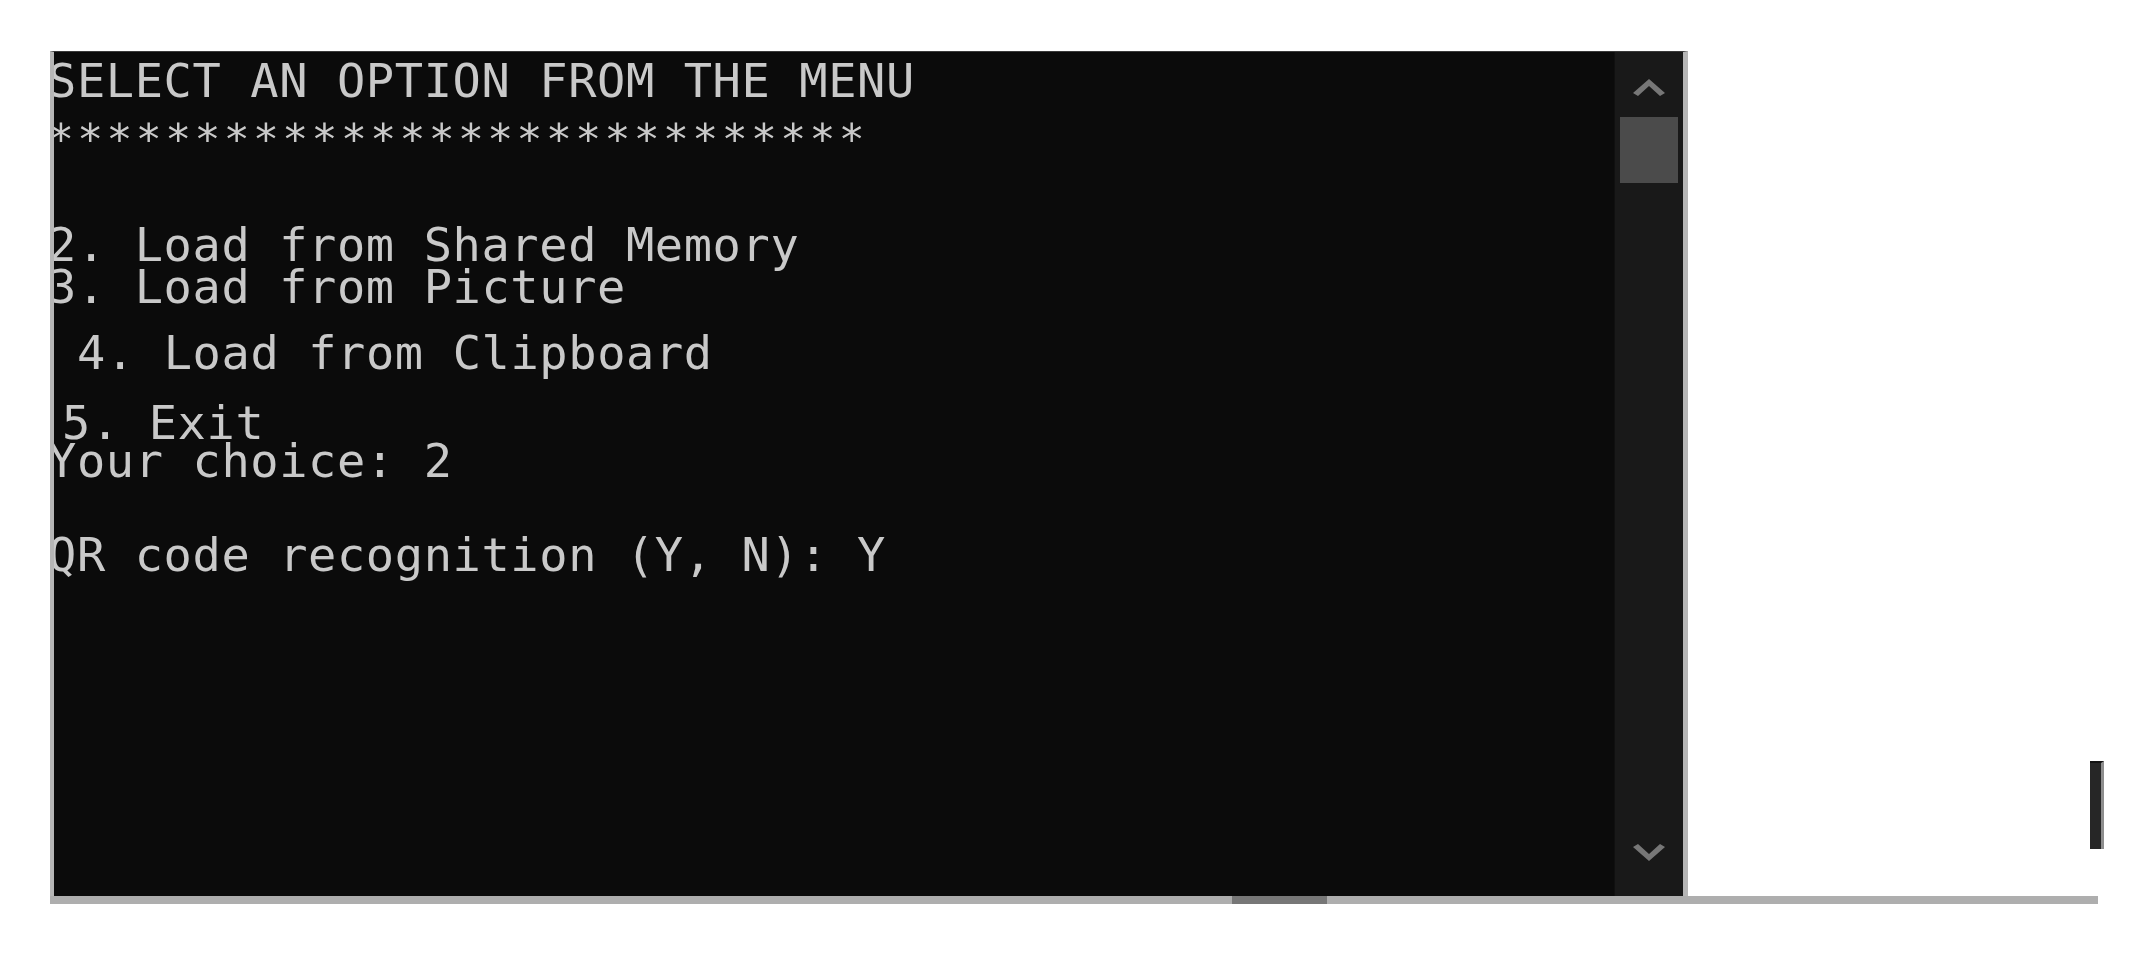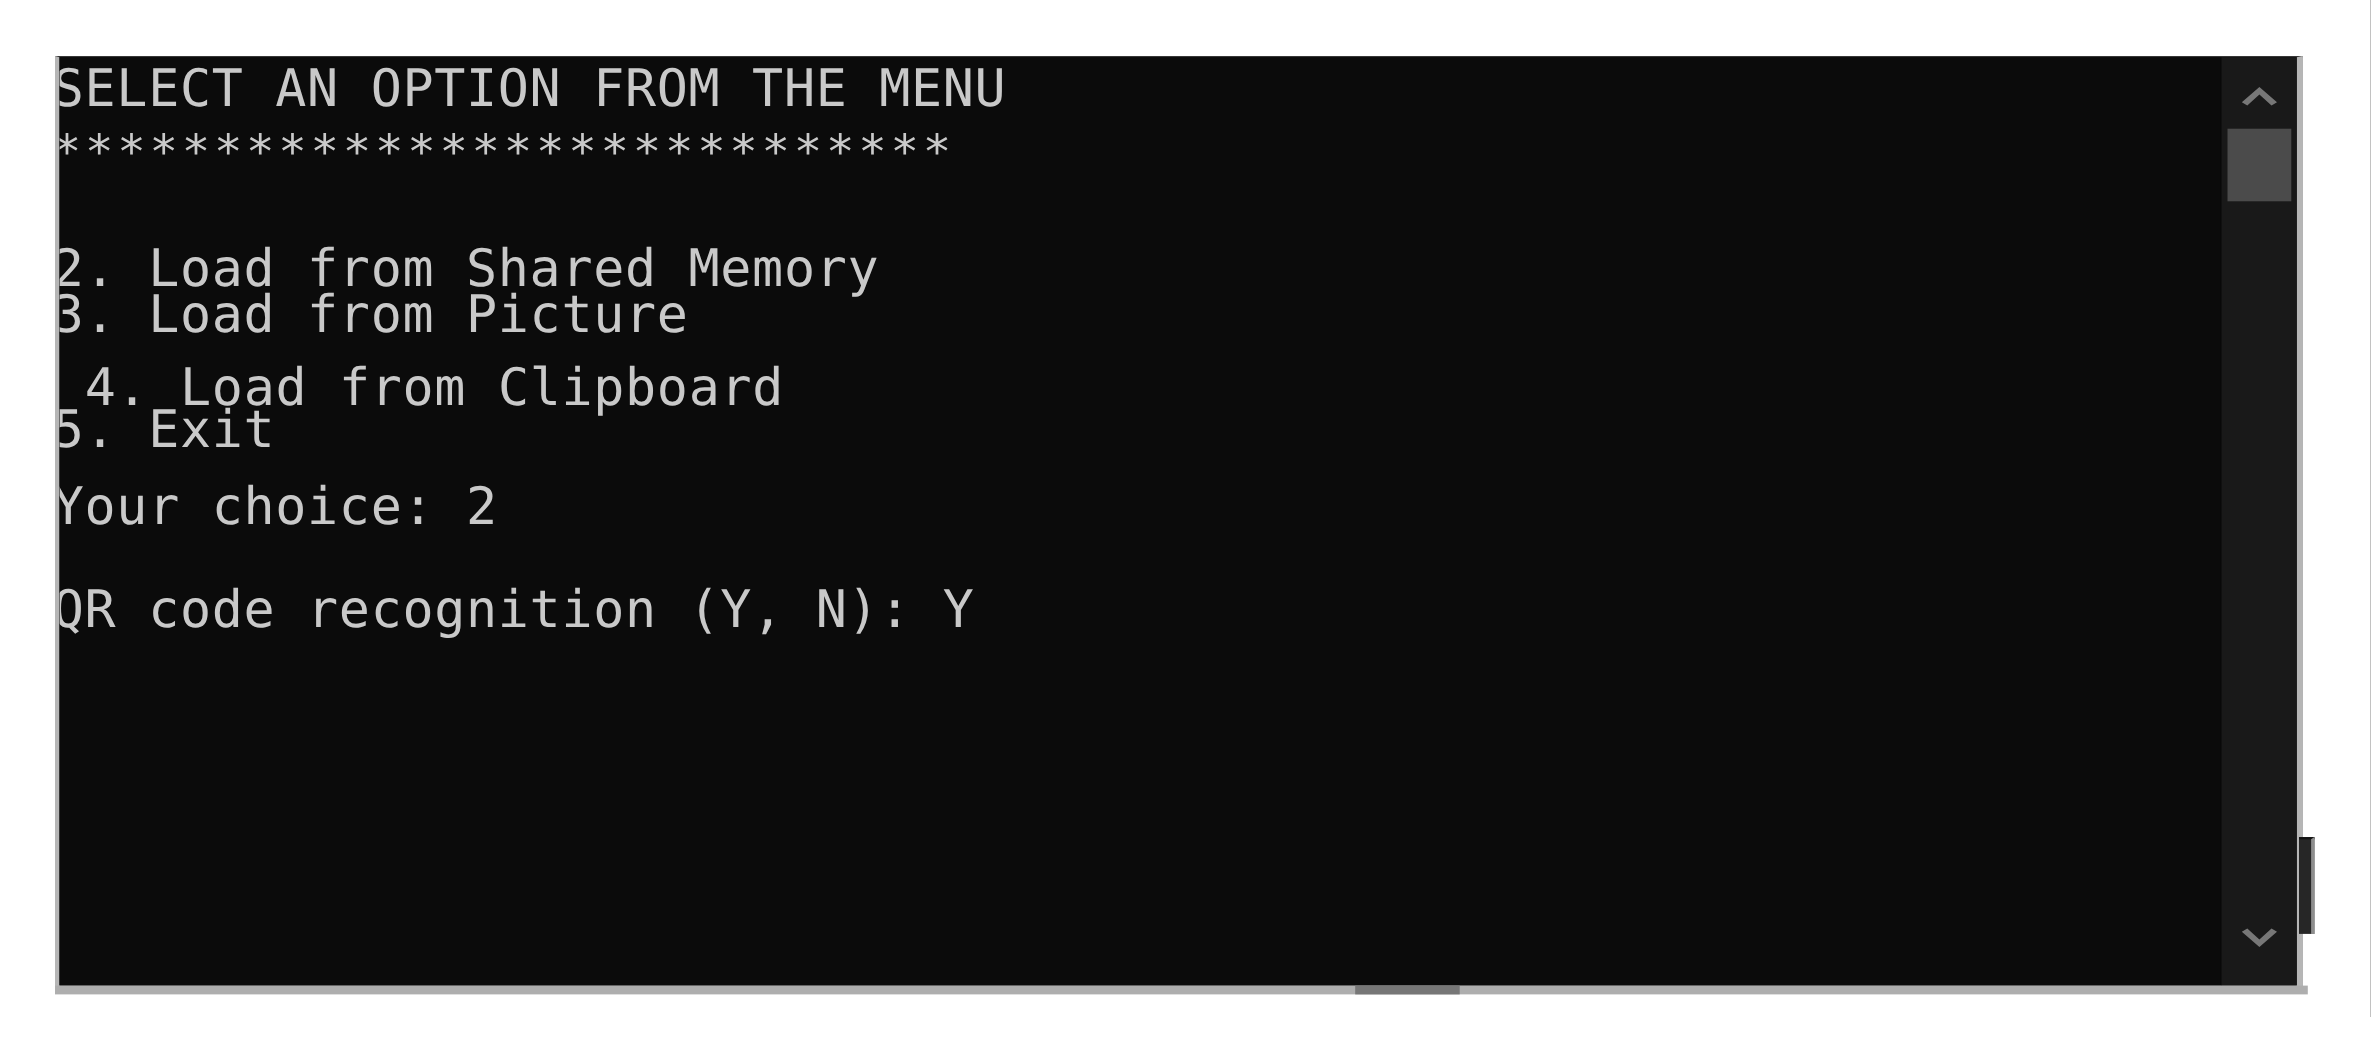--- a/index.html
+++ b/index.html
@@ -13,21 +13,21 @@
     height: 955px;
     overflow: hidden;
     font-family: "DejaVu Sans Mono", monospace;
   }
 
   
   #console-window {
     position: absolute;
     left: 50px;
     top: 51px;
-    width: 2043px;
+    width: 1638px;
     height: 850px;
     box-sizing: border-box;
     background: #0b0b0b;
     border-left: 4px solid #b6b6b6;
     border-top: 1px solid #3a3a3a;
     border-right: 5px solid #b6b6b6;
     border-bottom: 5px solid #aaaaaa;
     display: flex;
     flex-direction: row;
     overflow: hidden;
@@ -54,21 +54,21 @@
     letter-spacing: 0.6px;
     -webkit-font-smoothing: none;
   }
 
   .console-line.title      { top: 2px;   }
   .console-line.rule       { top: 56px;  font-size: 43px; letter-spacing: 3.4px; top: 60px; }
   .console-line.item-1     { top: 112px; }
   .console-line.item-2     { top: 166px; }
   .console-line.item-3     { top: 208px; }
   .console-line.item-4     { top: 274px; margin-left: 29px; }
-  .console-line.item-5     { top: 312px; }
+  .console-line.item-5     { top: 344px; margin-left: 14px; }
   .console-line.prompt-1   { top: 382px; }
   .console-line.prompt-2   { top: 436px; margin-top: 40px; }
 
   
   #vertical-scrollbar {
     position: relative;
     flex: 0 0 68px;
     width: 68px;
     background: #191919;
     border-left: 1px solid #101010;

